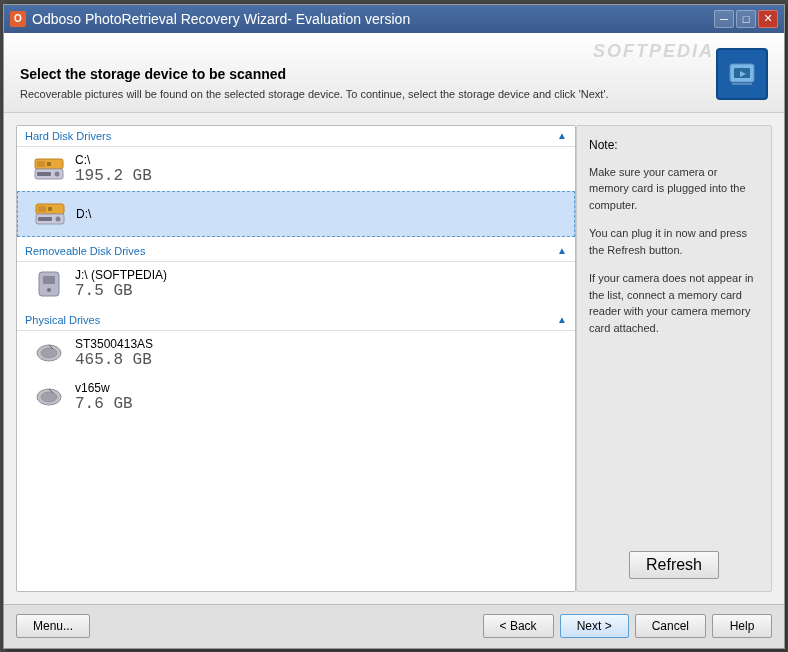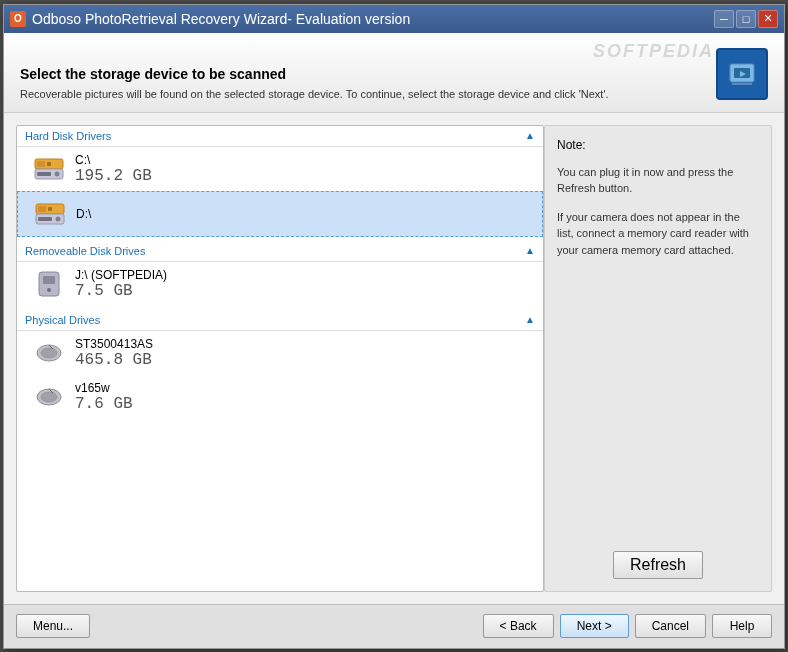--- a/index.html
+++ b/index.html
@@ -128,21 +128,21 @@
       overflow: hidden;
     }
     .left-panel {
       flex: 1;
       background: white;
       border: 1px solid #bbb;
       border-radius: 2px;
       overflow-y: auto;
     }
     .right-panel {
-      width: 228px;
+      width: 196px;
       background: #e8e8e8;
       border: 1px solid #ccc;
       border-radius: 2px;
       padding: 12px;
       display: flex;
       flex-direction: column;
       gap: 12px;
       flex-shrink: 0;
       justify-content: space-between;
     }
@@ -380,20 +380,21 @@
           <div class="drive-info">
             <div class="drive-letter">v165w</div>
             <div class="drive-size">7.6 GB</div>
           </div>
         </div>
       </div>
     </div>
 
     <div class="right-panel">
       <div class="note-label">Note:</div>
+      <div class="note-text">Make sure your camera or memory card is plugged into the computer.</div>
       <div class="note-text">You can plug it in now and press the Refresh button.</div>
       <div class="note-text">If your camera does not appear in the list, connect a memory card reader with your camera memory card attached.</div>
       <button class="refresh-btn">Refresh</button>
     </div>
   </div>
 
   <div class="footer">
     <div class="footer-left">
       <button class="footer-btn">Menu...</button>
     </div>

